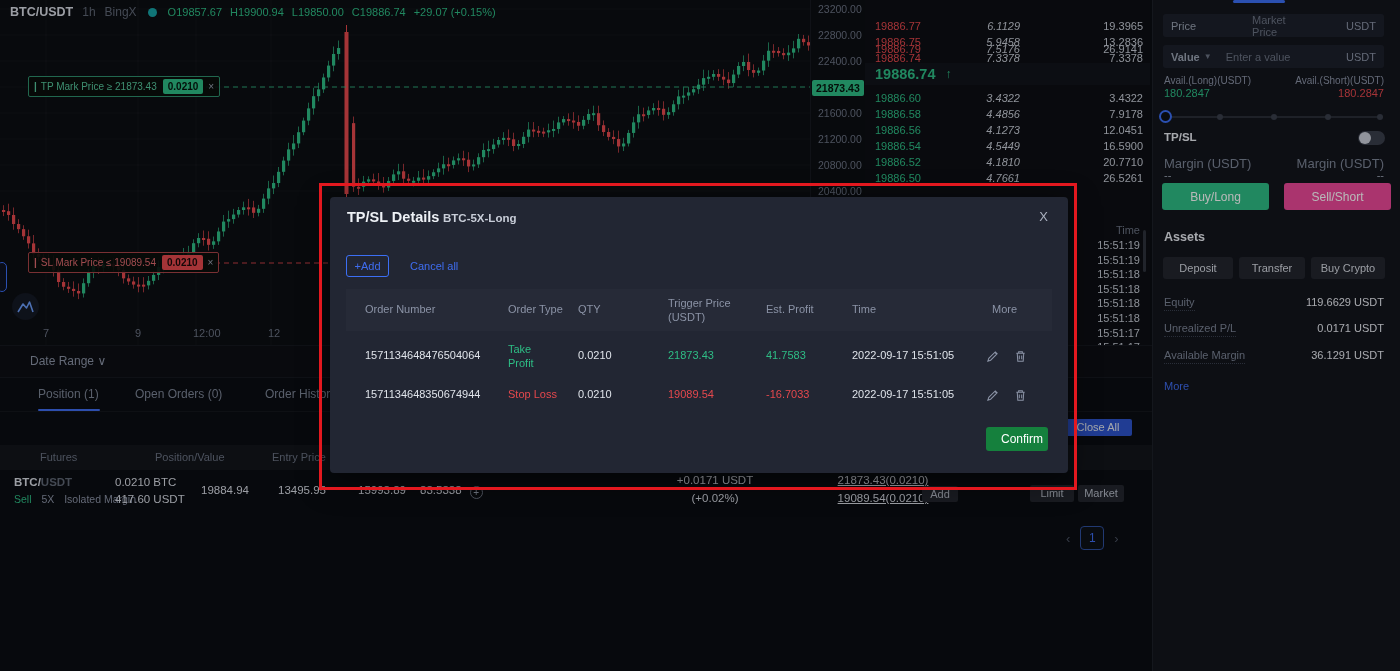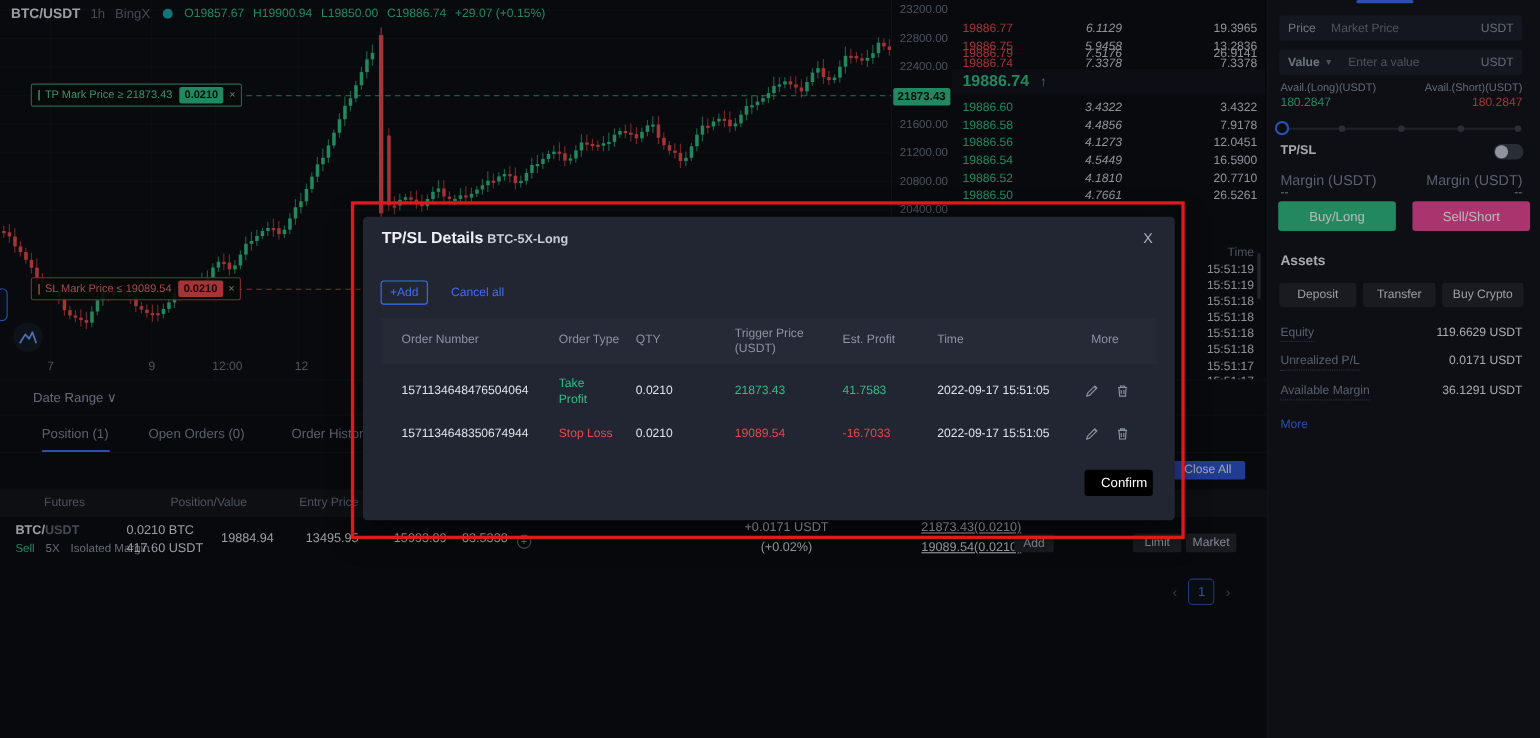--- a/index.html
+++ b/index.html
@@ -73,21 +73,21 @@
   #close-all-btn { left:1064px; top:419px; width:68px; height:17px; background:#2d54cc; color:#e3e7ef; font-size:11px; text-align:center; line-height:17px; border-radius:2px; }
 
   #pagination { left:1066px; top:526px; display:flex; align-items:center; gap:10px; }
   #page-prev,#page-next { color:#4a5262; font-size:13px; }
   #page-box { width:24px; height:24px; border:1px solid #2e4f9e; border-radius:4px; color:#3f6df0; font-size:12px; display:flex; align-items:center; justify-content:center; background:#0d1117; }
 
   
   #sidebar { left:1152px; top:0; width:248px; height:671px; background:#13151d; border-left:1px solid #1d2029; }
   #sb-tab-indicator { left:80px; top:0; width:52px; height:3px; background:#3c6ff5; border-radius:2px; }
   .field { position:absolute; left:10px; width:221px; height:23px; background:#1d212c; border-radius:3px; display:flex; align-items:center; font-size:11px; }
-  #price-field { top:14px; }
+  #price-field { top:14px;gap:42px; }
   #value-field { top:45px; }
   .field .flabel { margin-left:8px; color:#9aa3b2; }
   .field .fvalue { margin-left:14px; color:#6b7383; }
   .field .funit { margin-left:auto; margin-right:8px; color:#8b93a6; }
   .chev { font-size:8px; color:#6b7383; margin-left:4px; }
   .avail-label { position:absolute; font-size:10px; color:#8b93a6; }
   .avail-val { position:absolute; font-size:11px; }
   #slider-track { left:12px; top:116px; width:218px; height:2px; background:#2a2e38; }
   .slider-dot { position:absolute; top:-2px; width:6px; height:6px; border-radius:50%; background:#3a3f4b; }
   #slider-knob { left:6px; top:110px; width:13px; height:13px; border-radius:50%; border:2.5px solid #3c6ff5; background:#0e1116; }
@@ -112,21 +112,21 @@
   #modal-subtitle { position:absolute; left:113px; top:15px; font-size:11.5px; font-weight:bold; color:#c8cdd8; }
   #modal-close { position:absolute; right:20px; top:12px; font-size:13px; color:#aab1bf; }
   #add-btn { position:absolute; left:16px; top:58px; width:43px; height:22px; border:1px solid #3c6ff5; border-radius:3px; color:#3f6df0; font-size:11px; display:flex; align-items:center; justify-content:center; }
   #cancel-all { position:absolute; left:80px; top:63px; font-size:11px; color:#3f6df0; }
   #modal-table-head { position:absolute; left:16px; top:92px; width:706px; height:42px; background:#262a37; }
   .mth { position:absolute; top:14px; font-size:11px; color:#8b93a6; }
   .mth2 { top:7px; line-height:14px; }
   .mrow { position:absolute; left:16px; width:706px; height:40px; }
   .mcell { position:absolute; font-size:11px; color:#dfe3ea; top:12px; }
   .mcell2 { top:5px; line-height:14px; }
-  #confirm-btn { position:absolute; left:656px; top:230px; width:62px; height:24px; background:#000000; border-radius:3px; color:#fff; font-size:12px; display:flex; align-items:center; justify-content:center;padding-left:10px; }
+  #confirm-btn { position:absolute; left:656px; top:230px; width:62px; height:24px; background:#15803d; border-radius:3px; color:#fff; font-size:12px; display:flex; align-items:center; justify-content:center;padding-left:10px; }
   .icon-btn { position:absolute; top:12px; width:14px; height:14px; color:#8b93a6; }
   #red-annotation { left:319px; top:183px; width:758px; height:307px; border:3px solid #e3181f; z-index:70; pointer-events:none; }
 </style>
 </head>
 <body>
 
 <div id="stage">
 
   <div id="chart-wrap" class="abs">
     <svg id="candles-svg" width="810" height="345" style="position:absolute;left:0;top:0">

